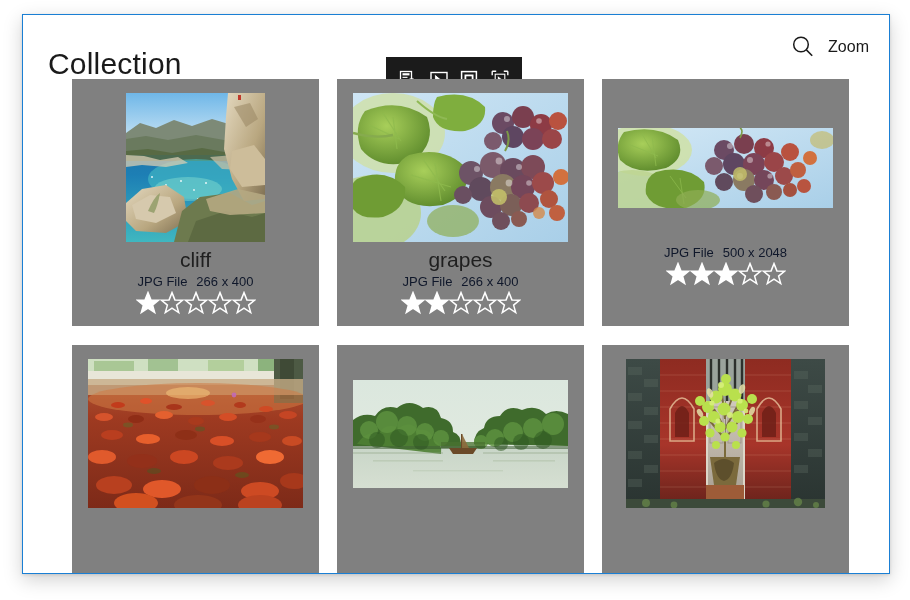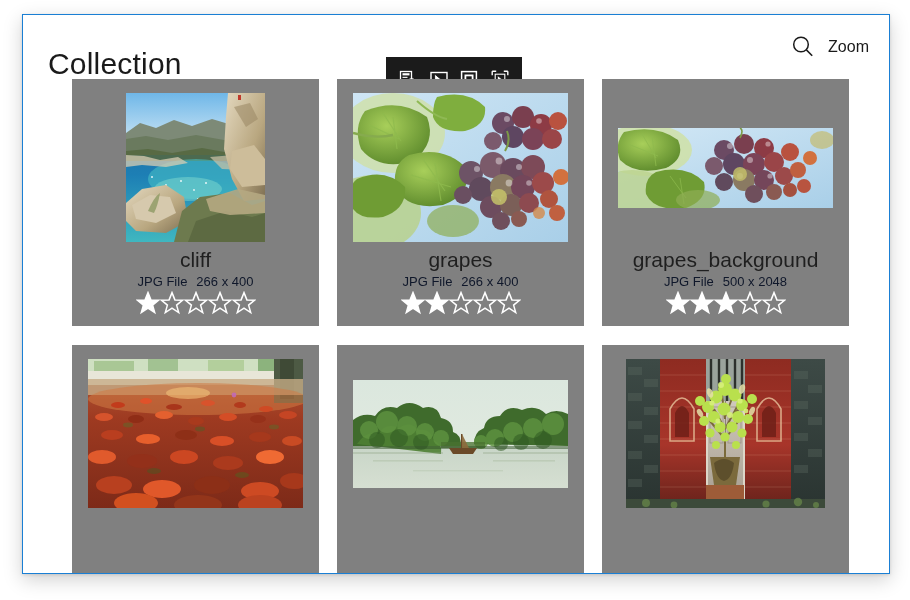--- a/index.html
+++ b/index.html
@@ -464,21 +464,20 @@
                 <circle cx="150" cy="16" r="2.6"></circle>
                   <circle cx="122" cy="48" r="3"></circle>
                 <circle cx="152" cy="48" r="2.6"></circle>
               </g>
               <circle cx="122" cy="46" r="7" fill="#c6c36a" opacity="0.8"></circle>
               <path d="M122 10 q4 -8 0 -10" stroke="#7c9a46" stroke-width="1.6" fill="none"></path>
               <ellipse cx="80" cy="72" rx="22" ry="10" fill="#8fae54" opacity="0.7"></ellipse>
               <ellipse cx="204" cy="12" rx="12" ry="9" fill="#c7b24a" opacity="0.55"></ellipse>
             </svg>
           </div>
-          <div class="card-title">grapes_background</div>
           <div class="card-meta">
             <span>JPG File</span><span class="meta-gap"></span><span>500 x 2048</span>
           </div>
           <div class="stars">
               <svg width="24" height="24" viewBox="0 0 24 24" class="star">
                 <polygon points="12,1.6 14.9,8.9 22.7,9.2 16.6,14.1 18.7,21.6 12,17.2 5.3,21.6 7.4,14.1 1.3,9.2 9.1,8.9" fill="#ffffff" stroke="#ffffff" stroke-width="1.5" stroke-linejoin="miter"></polygon>
               </svg>
               <svg width="24" height="24" viewBox="0 0 24 24" class="star">
                 <polygon points="12,1.6 14.9,8.9 22.7,9.2 16.6,14.1 18.7,21.6 12,17.2 5.3,21.6 7.4,14.1 1.3,9.2 9.1,8.9" fill="#ffffff" stroke="#ffffff" stroke-width="1.5" stroke-linejoin="miter"></polygon>
               </svg>

